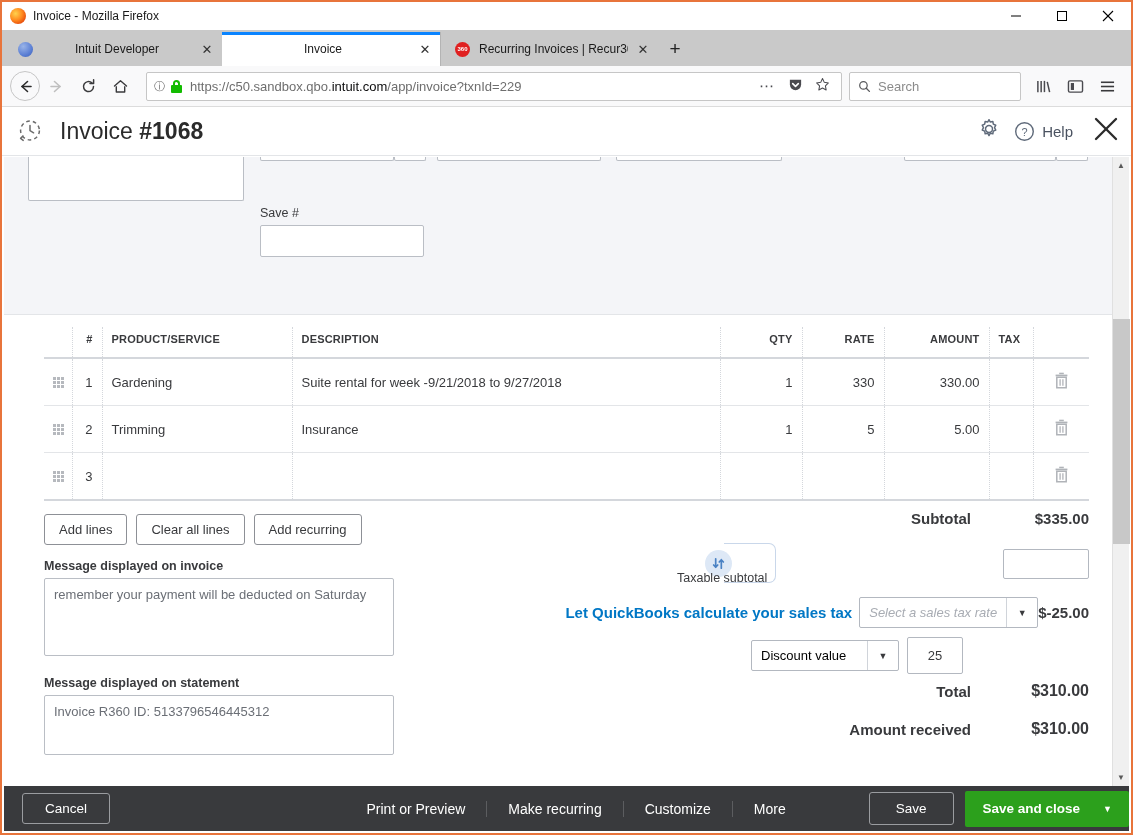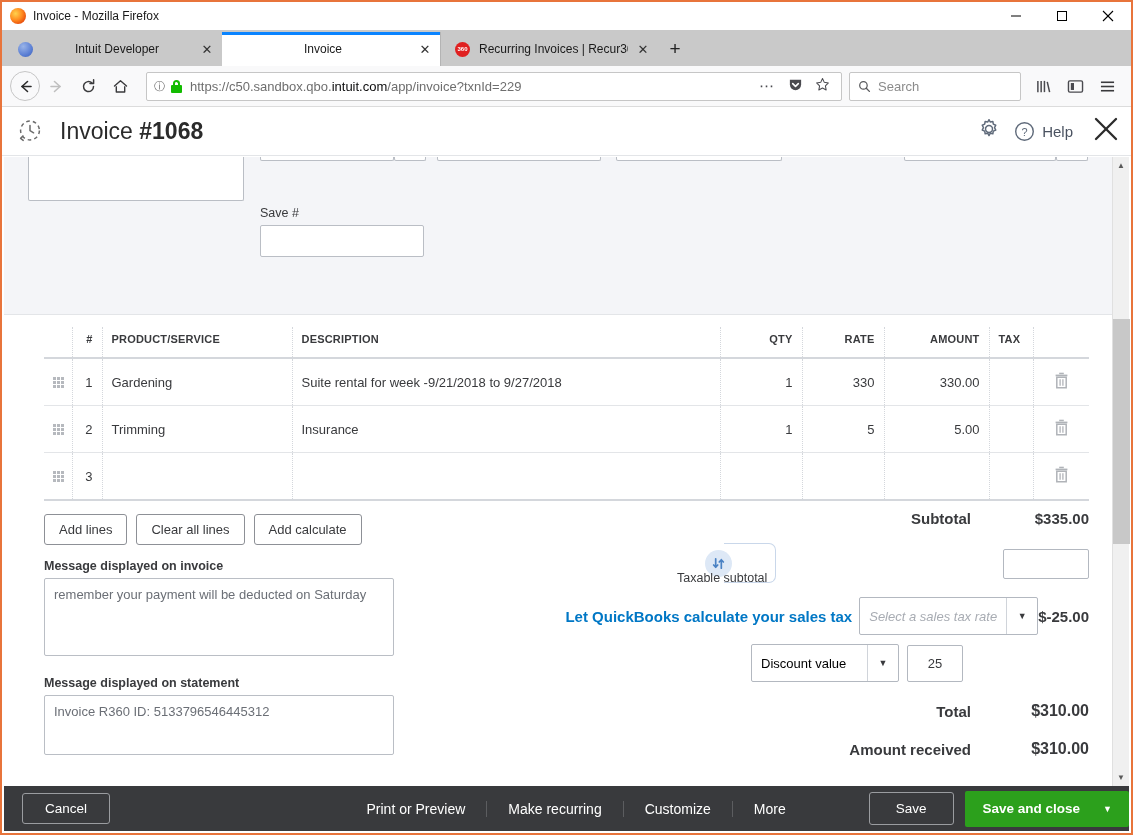--- a/index.html
+++ b/index.html
@@ -234,21 +234,21 @@
   .taxsub-label { position: absolute; left: 108px; top: 30px; font-size: 12.5px; color: #393a3d; white-space: nowrap; }
   .taxsub-box {
     position: absolute; right: 0; top: 8px;
     width: 86px; height: 30px; background: #fff;
     border: 1px solid #b3b8c0; border-radius: 2px;
   }
 
   .taxrow { display: flex; align-items: center; justify-content: flex-end; margin-top: 10px; }
   .qb-link { font-size: 15px; font-weight: 700; color: #0077c5; white-space: nowrap; margin-right: 7px; cursor: pointer; }
   .sel {
-    height: 38px; border: 1px solid #b3b8c0; border-radius: 2px;
+    height: 31px; border: 1px solid #b3b8c0; border-radius: 2px;
     background: #fff; display: flex; align-items: center;
     font-size: 13px;
   }
   .sel .txt { padding: 0 9px; flex: 1; white-space: nowrap; }
   .sel .caret {
     width: 31px; height: 100%; border-left: 1px solid #d0d4da;
     display: flex; align-items: center; justify-content: center;
     color: #393a3d; font-size: 9px;
   }
   .sel.taxsel { width: 189px; }
@@ -593,21 +593,21 @@
             </td>
           </tr>
         </tbody>
       </table>
     </div>
 
     <div class="below">
       <div class="btn-row">
         <button class="gbtn">Add lines</button>
         <button class="gbtn">Clear all lines</button>
-        <button class="gbtn">Add calculate</button>
+        <button class="gbtn">Add recurring</button>
       </div>
 
       <div class="msg-label">Message displayed on invoice</div>
       <textarea class="msg-box" style="">remember your payment will be deducted on Saturday</textarea>
 
       <div class="msg-label second">Message displayed on statement</div>
       <textarea class="msg-box second" style="">Invoice R360 ID: 5133796546445312</textarea>
 
       
       <div class="totals">
@@ -639,21 +639,21 @@
 
         <div class="discrow">
           <span class="sel discsel">
             <span class="txt">Discount value</span>
             <span class="caret">▼</span>
           </span>
           <input class="disc-val" type="text" value="25" style="">
           <span style="width:118px;"></span>
         </div>
 
-        <div class="trow" style="margin-top:20px;align-items:flex-end;">
+        <div class="trow" style="margin-top:8px;align-items:flex-end;">
           <span class="tlabel">Total</span>
           <span class="tvalue lg">$310.00</span>
         </div>
 
         <div class="trow" style="margin-top:20px;">
           <span class="tlabel">Amount received</span>
           <span class="tvalue lg">$310.00</span>
         </div>
       </div>
     </div>

